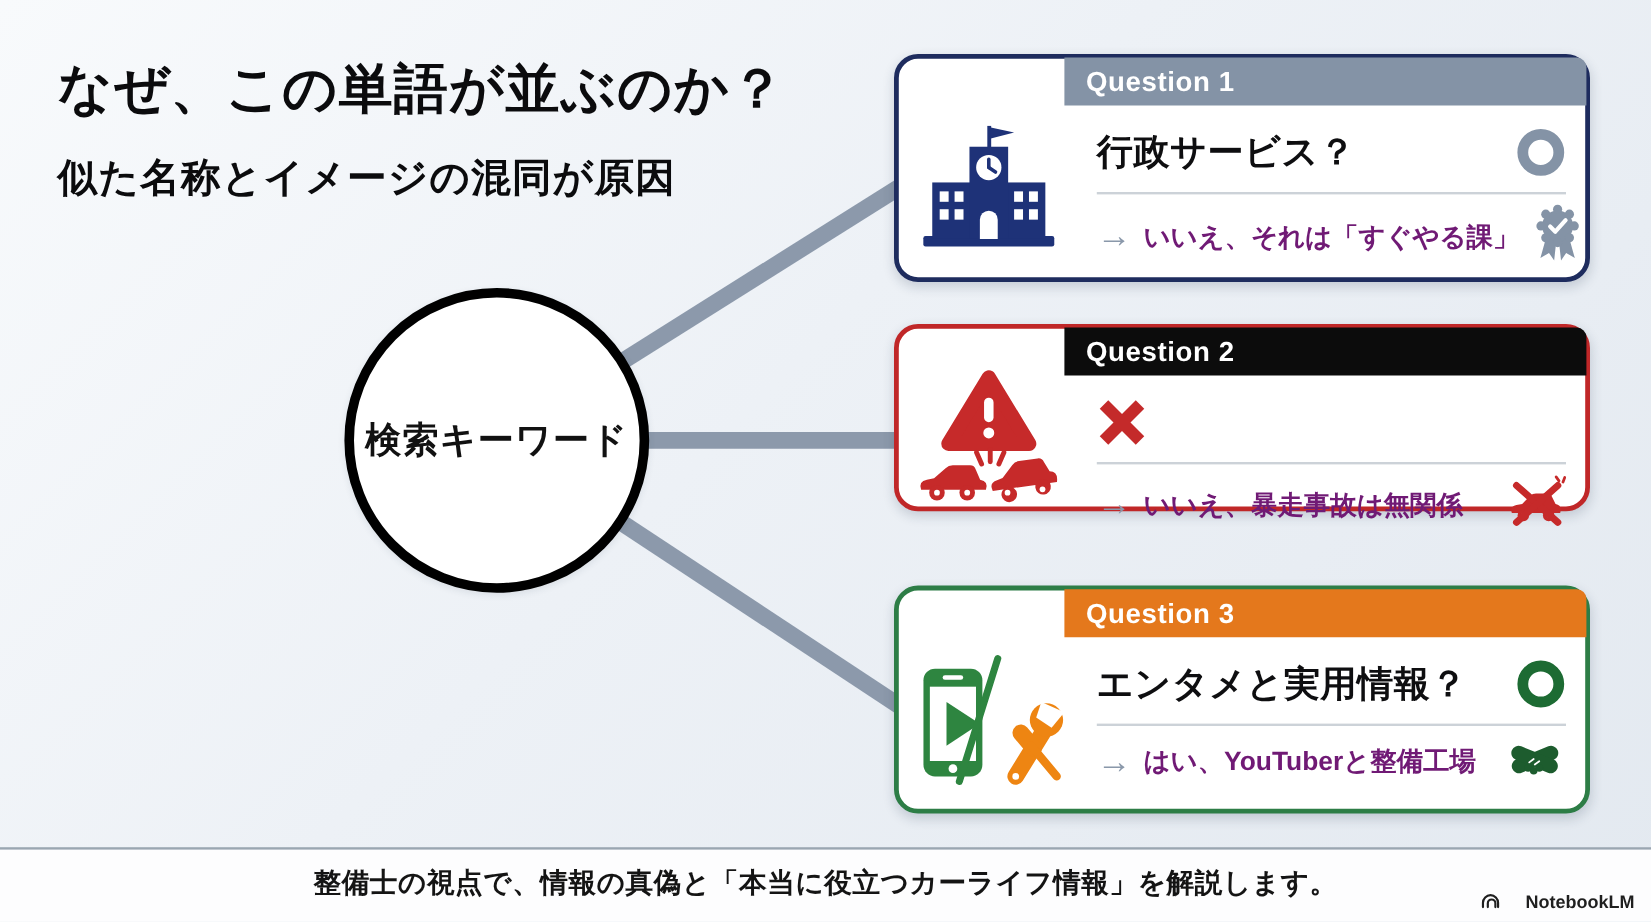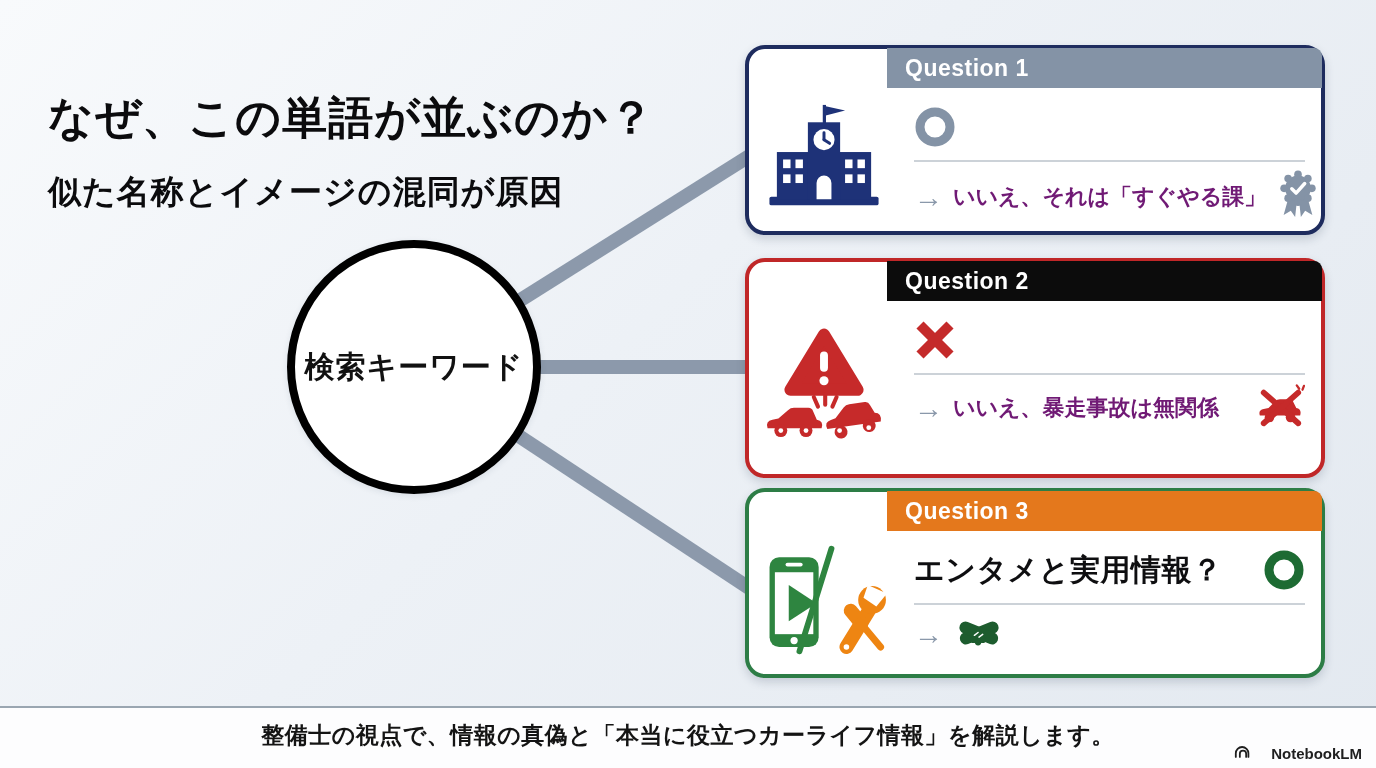--- a/index.html
+++ b/index.html
@@ -3,39 +3,39 @@
 <meta charset="utf-8">
 <style>
   * { margin:0; padding:0; box-sizing:border-box; }
   html,body { width:1376px; height:768px; overflow:hidden; }
   body {
     font-family:"Liberation Sans","DejaVu Sans",sans-serif;
     position:relative;
     background:linear-gradient(135deg,#f8fafc 0%,#edf1f6 45%,#e3e9f0 100%);
   }
   .connectors { position:absolute; left:0; top:0; z-index:0; }
-  .title-block { position:absolute; left:48px; top:44px; z-index:2;margin-top:44px; }
+  .title-block { position:absolute; left:48px; top:44px; z-index:2; }
   .main-title { font-size:45px; font-weight:900; color:#0b0b0d; letter-spacing:1px; }
   .sub-title  { font-size:33px; font-weight:800; color:#0b0b0d; margin-top:22px; letter-spacing:1px; }
 
   .hub {
     position:absolute; left:287px; top:240px; width:254px; height:254px;
     background:#ffffff; border:8px solid #000000; border-radius:50%;
     display:flex; align-items:center; justify-content:center; z-index:2;
     box-shadow:0 2px 6px rgba(40,55,75,.10);
   }
   .hub-label { font-size:30px; font-weight:800; color:#111; letter-spacing:1px; }
 
   .card {
     position:absolute; left:745px; width:580px; background:#ffffff;
     border:4px solid; border-radius:20px; z-index:2;
     box-shadow:0 4px 10px rgba(30,45,70,.18);
   }
   .card-1 { top:45px;  height:190px; border-color:#1e2c5e; }
-  .card-2 { top:258px; height:220px; border-color:#c02728; }
+  .card-2 { top:270px; height:156px; border-color:#c02728; }
   .card-3 { top:488px; height:190px; border-color:#2d7d46;text-decoration:underline; }
 
   .card-header {
     position:absolute; left:138px; right:-1px; top:-1px; height:40px;
     display:flex; align-items:center; padding-left:18px;
     color:#ffffff; font-size:23px; font-weight:700; letter-spacing:.5px;
     border-top-right-radius:8px;
   }
   .card-1 .card-header { background:#8493a6; }
   .card-2 .card-header { background:#0c0c0c; }
@@ -115,20 +115,21 @@
         <path d="M44 78 v-13 a6 6 0 0 1 12 0 v13 z"></path>
       </g>
       <g stroke="#1e3278" stroke-width="2.4" stroke-linecap="round" fill="none">
         <line x1="50" y1="30" x2="50" y2="24.5"></line>
         <line x1="50" y1="30" x2="54.5" y2="33"></line>
       </g>
     </svg>
   </div>
   <div class="card-body">
     <div class="question-row">
+      <span class="question-text">行政サービス？</span>
       <span class="mark">
         <svg viewBox="0 0 42 42">
             <circle cx="21" cy="21" r="15" fill="none" stroke="#8493a6" stroke-width="9"></circle>
           </svg>
       </span>
     </div>
     <div class="rule"></div>
     <div class="answer-row">
       <span class="arrow-glyph">→</span>
       <span class="answer-text"><span>いいえ、それは</span><b>「すぐやる課」</b></span>
@@ -251,20 +252,21 @@
       <span class="question-text">エンタメと実用情報？</span>
       <span class="mark">
         <svg viewBox="0 0 42 42">
             <circle cx="21" cy="21" r="15" fill="none" stroke="#1d6b33" stroke-width="9"></circle>
           </svg>
       </span>
     </div>
     <div class="rule"></div>
     <div class="answer-row">
       <span class="arrow-glyph">→</span>
+      <span class="answer-text"><span>はい、</span><b>YouTuberと整備工場</b></span>
       <span class="answer-icon">
         <svg viewBox="0 0 56 42" width="52" height="39">
           <g fill="#1d5c2e">
             <g transform="rotate(-22 28 21)">
                 <rect x="6" y="15" width="44" height="13" rx="6.5"></rect>
               </g>
             <g transform="rotate(22 28 21)">
                 <rect x="6" y="15" width="44" height="13" rx="6.5"></rect>
               </g>
             <circle cx="22" cy="29" r="3.4"></circle>

